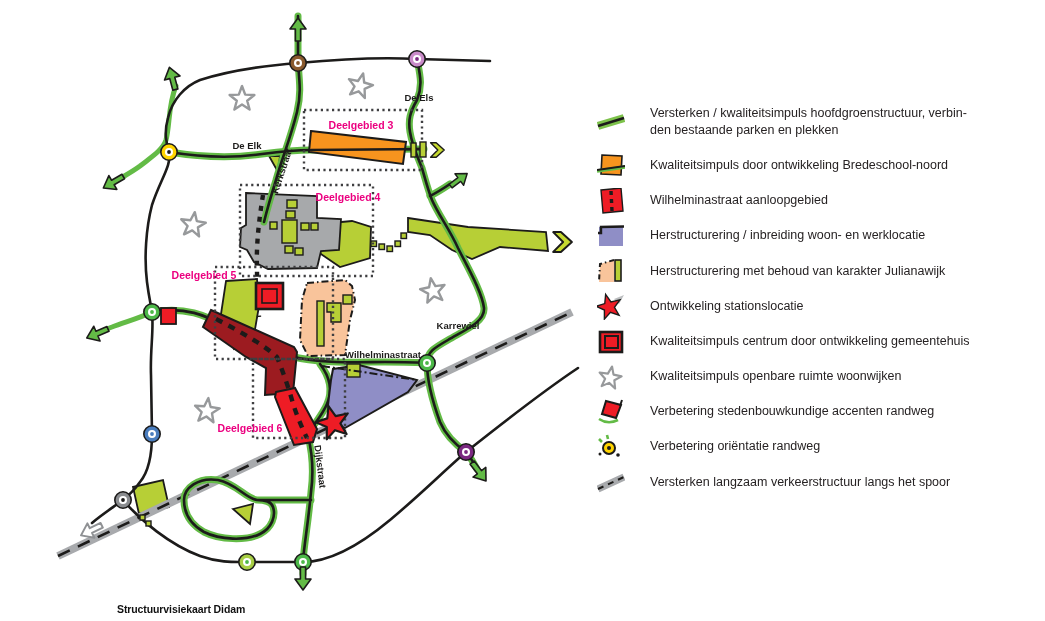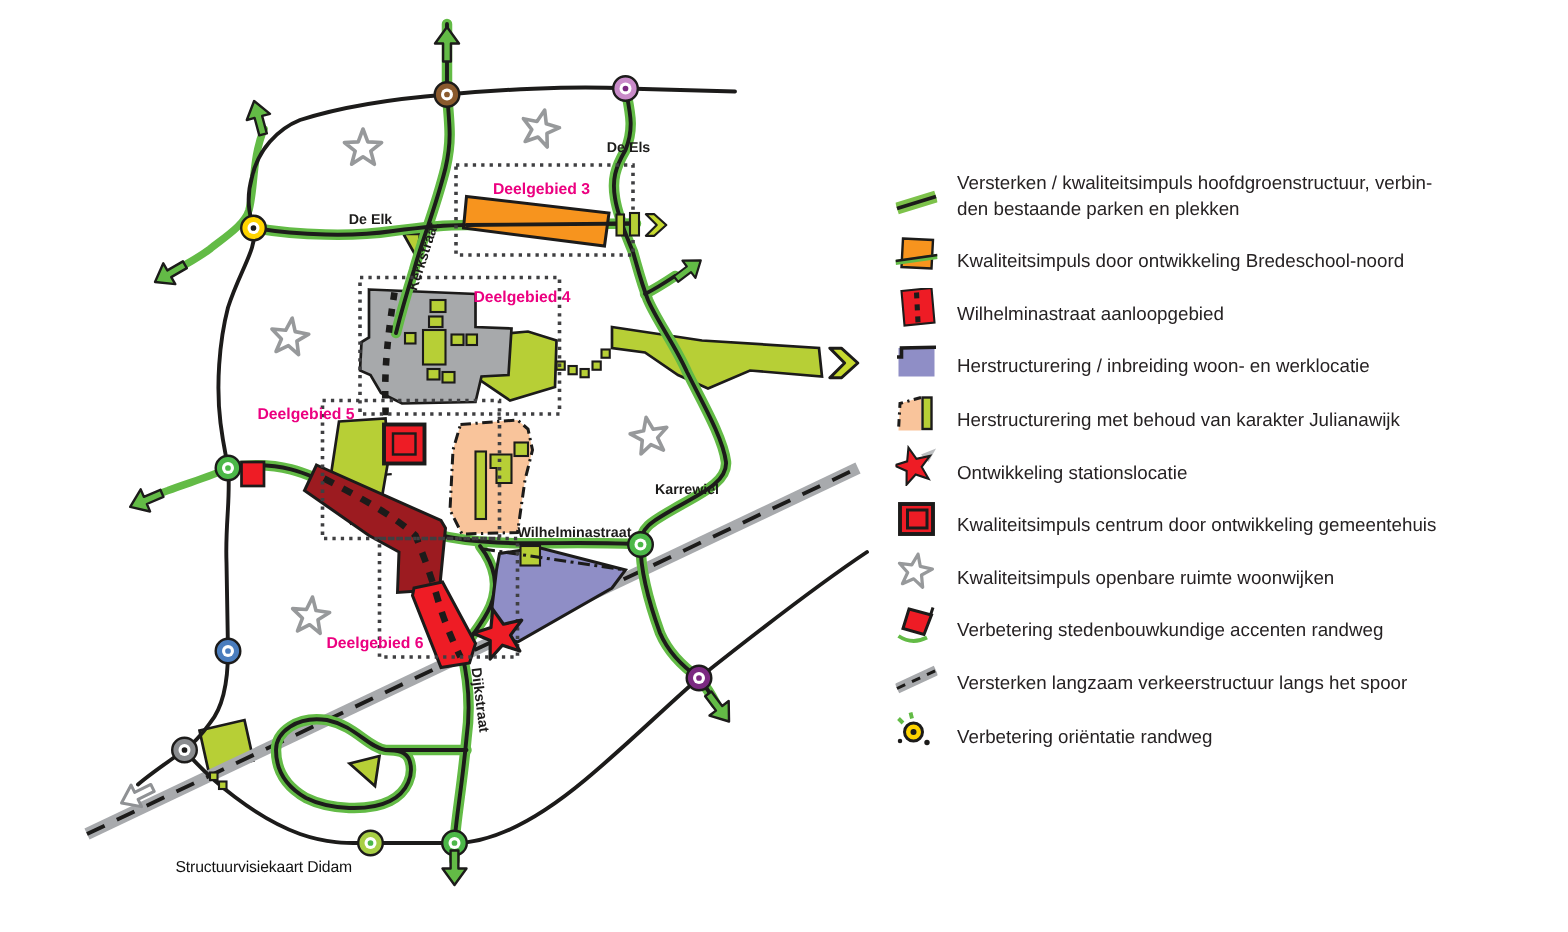--- a/index.html
+++ b/index.html
@@ -27,25 +27,25 @@
   .starr{fill:var(--red,#ee1c25);stroke:var(--ink,#1c1b1a);stroke-width:1.6;stroke-linejoin:round;}
   .node-outer{stroke:var(--ink,#1c1b1a);stroke-width:1.6;}
   .node-w{fill:#ffffff;}
   .arr{fill:var(--green_road,#63bb46);stroke:var(--ink,#1c1b1a);stroke-width:1.6;stroke-linejoin:round;}
   .arrw{fill:#ffffff;stroke:#8f9194;stroke-width:2;stroke-linejoin:round;}
   .chev{fill:#c6d92f;stroke:var(--ink,#1c1b1a);stroke-width:1.8;stroke-linejoin:round;}
   .lbl{font-size:9.5px;font-weight:bold;fill:#1c1b1a;}
   .lblm{font-size:10.5px;font-weight:bold;fill:var(--magenta,#ec0080);}
   
   .legend{position:absolute;left:596px;top:96px;width:442px;}
-  .legend-row{display:flex;align-items:flex-end;gap:12px;min-height:35.2px;}
+  .legend-row{display:flex;align-items:center;gap:24px;min-height:35.2px;}
   .legend-row.first{min-height:52px;}
   .legend-icon{width:30px;flex:0 0 30px;display:flex;align-items:center;justify-content:center;}
   .legend-label{font-size:12.5px;line-height:1.38;color:#262223;white-space:pre-line;}
-  .map-caption{position:absolute;left:117px;top:572px;font-size:10.5px;font-weight:normal;letter-spacing:-0.1px;color:#111;}
+  .map-caption{position:absolute;left:117px;top:603px;font-size:10.5px;font-weight:bold;letter-spacing:-0.1px;color:#111;}
 </style>
 </head>
 <body>
 
 <div class="page">
 
   <svg width="590" height="621" viewBox="0 0 590 621" style="position:absolute;left:0;top:0;" xmlns="http://www.w3.org/2000/svg">
     <defs>
       <path id="starp" d="M0,-13 L-3.2,-4.4 L-12.4,-4 L-5.2,1.7 L-7.6,10.5 L0,5.5 L7.6,10.5 L5.2,1.7 L12.4,-4 L3.2,-4.4 Z"></path>
       <path id="arrp" d="M-2.6,-13 L2.6,-13 L2.6,-1 L8,-1 L0,10 L-8,-1 L-2.6,-1 Z"></path>
@@ -342,34 +342,34 @@
             <path d="M9,2 L24,6 L19,19 L5,15 Z" fill="#ee1c25" stroke="#1c1b1a" stroke-width="2"></path>
             <path d="M25,1 L23,7" stroke="#1c1b1a" stroke-width="2" fill="none"></path>
           </svg>
       </span>
       <span class="legend-label">Verbetering stedenbouwkundige accenten randweg</span>
     </div>
 
     <div class="legend-row">
       <span class="legend-icon">
         <svg width="28" height="26" viewBox="0 0 28 26">
-            <path d="M1,20 L27,8" stroke="#a8aaad" stroke-width="7" fill="none"></path>
-            <path d="M1,20 L27,8" stroke="#1c1b1a" stroke-width="2" stroke-dasharray="6 5" fill="none"></path>
-          </svg>
-      </span>
-      <span class="legend-label">Versterken langzaam verkeerstructuur langs het spoor</span>
-    </div>
-
-    <div class="legend-row">
-      <span class="legend-icon">
-        <svg width="28" height="26" viewBox="0 0 28 26">
             <path d="M2,5 L5,8 M10,1 L11,5" stroke="#63bb46" stroke-width="2.6" fill="none"></path>
             <circle cx="12" cy="14" r="6" fill="#ffd400" stroke="#1c1b1a" stroke-width="2"></circle>
             <circle cx="12" cy="14" r="2" fill="#1c1b1a"></circle>
             <circle cx="21" cy="21" r="1.8" fill="#1c1b1a"></circle>
             <circle cx="3" cy="20" r="1.5" fill="#1c1b1a"></circle>
           </svg>
       </span>
       <span class="legend-label">Verbetering oriëntatie randweg</span>
     </div>
 
+    <div class="legend-row">
+      <span class="legend-icon">
+        <svg width="28" height="26" viewBox="0 0 28 26">
+            <path d="M1,20 L27,8" stroke="#a8aaad" stroke-width="7" fill="none"></path>
+            <path d="M1,20 L27,8" stroke="#1c1b1a" stroke-width="2" stroke-dasharray="6 5" fill="none"></path>
+          </svg>
+      </span>
+      <span class="legend-label">Versterken langzaam verkeerstructuur langs het spoor</span>
+    </div>
+
   </div>
 </div>
 
 </body></html>

